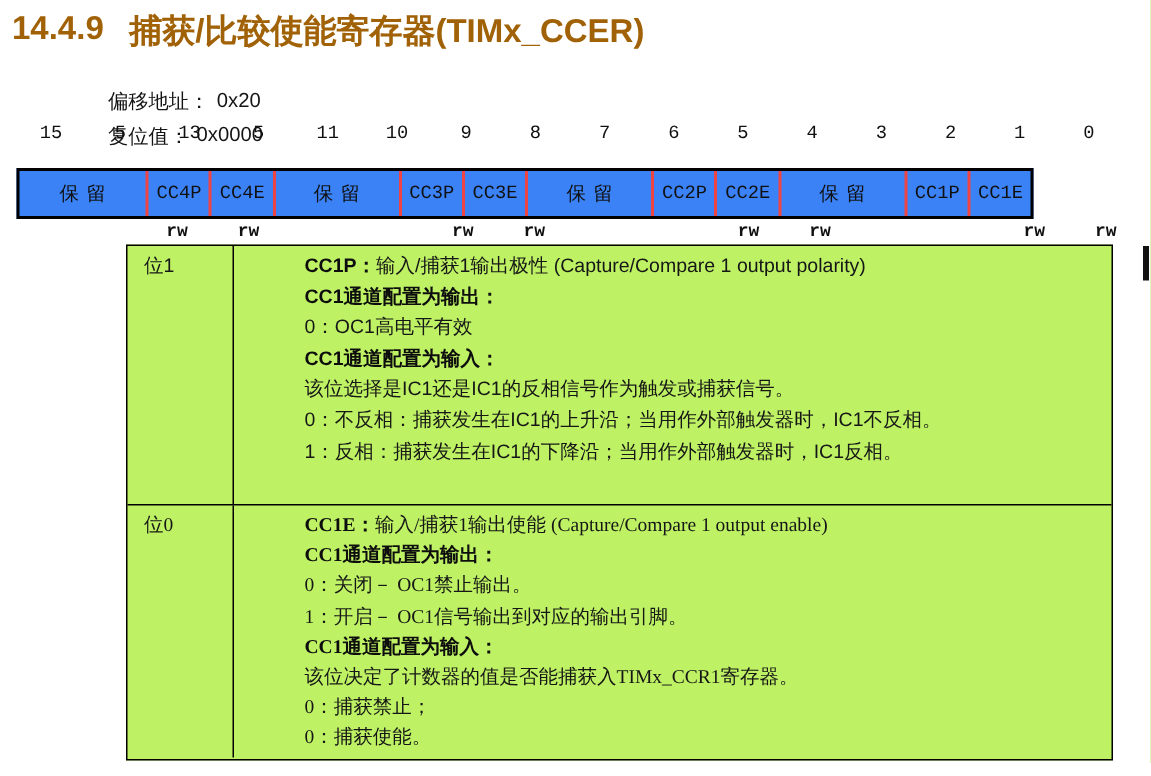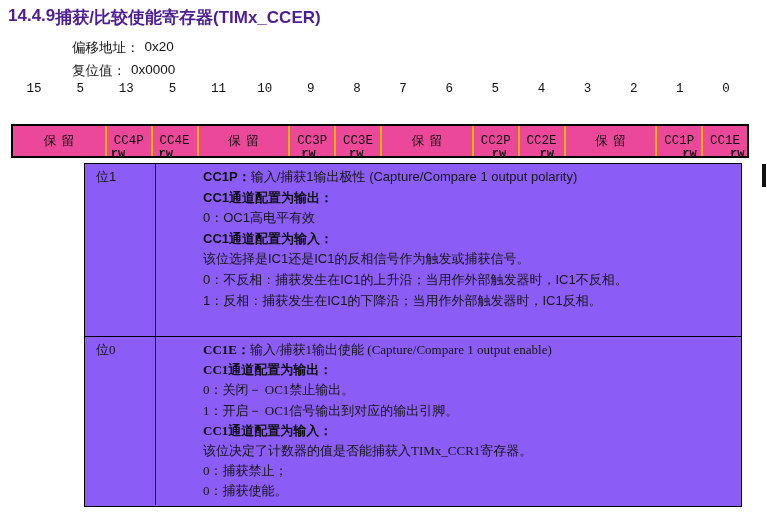--- a/index.html
+++ b/index.html
@@ -8,50 +8,50 @@
     position: relative;
     background: #ffffff;
     font-family: "Liberation Sans", "DejaVu Sans", sans-serif;
     color: #1b1b1b;
     overflow: hidden;
   }
 
   
   .title-row {
     position: absolute; left: 8px; top: 6px;
-    display: flex; gap: 0;
-    font-size: 17px; font-weight: bold; color: #4c1d95;
+    display: flex; gap: 17px;
+    font-size: 22px; font-weight: bold; color: #a16207;
   }
   .meta-line {
     position: absolute; left: 72px;
     font-size: 13.5px; color: #141414;
-    display: flex; gap: 5px;
+    display: flex; gap: 5px; margin-top: 20px;
   }
   .meta-offset { top: 39px; }
   .meta-reset  { top: 62px; }
 
   
   .bit-numbers {
     position: absolute; left: 11px; top: 82px; width: 738px;
     display: grid; grid-template-columns: repeat(16, 1fr);
     font-family: "Liberation Mono", "DejaVu Sans Mono", monospace;
     font-size: 12.5px; color: #101010;
   }
   .bit-numbers span { text-align: center; }
 
   
   .reg-table {
-    position: absolute; left: 11px; top: 124px; width: 738px; height: 34px;
+    position: absolute; left: 11px; top: 112px; width: 678px; height: 34px;
     display: grid; grid-template-columns: repeat(16, 1fr);
     border: 2.5px solid #000;
-    background: #ec4899;
+    background: #3b82f6;
   }
   .reg-cell {
     display: flex; align-items: center; justify-content: center;
-    border-left: 2px solid #eab308;
+    border-left: 2px solid #ef4444;
     font-family: "Liberation Mono", "DejaVu Sans Mono", monospace;
     font-size: 12.5px; color: #101010;
     overflow: hidden; white-space: nowrap;
   }
   .reg-cell:first-child { border-left: none; }
   .reg-cell.span2 { grid-column: span 2; }
   .reg-cell.cn {
     font-family: "Liberation Sans", "DejaVu Sans", sans-serif;
     font-size: 13px; letter-spacing: 5px; text-indent: 5px;
   }
@@ -63,21 +63,21 @@
     font-family: "Liberation Mono", "DejaVu Sans Mono", monospace;
     font-size: 12px; font-weight: bold; color: #101010; gap: 24px;
   }
   .access-row span { text-align: center; }
   .access-row .span2 { grid-column: span 2; }
 
   
   .desc-table {
     position: absolute; left: 84px; top: 163px; width: 658px; height: 344px;
     border: 1.2px solid #000;
-    background: #8b5cf6;
+    background: #bef264;
   }
   .desc-row {
     display: grid; grid-template-columns: 71px 1fr;
   }
   .desc-row.r1 { height: 173px; border-bottom: 1.2px solid #000; }
   .desc-row.r2 { height: 168px; font-family: Liberation Serif, serif; }
   .desc-bit {
     border-right: 1.2px solid #000;
     padding: 4px 0 0 11px;
     font-size: 13px; color: #161616;

